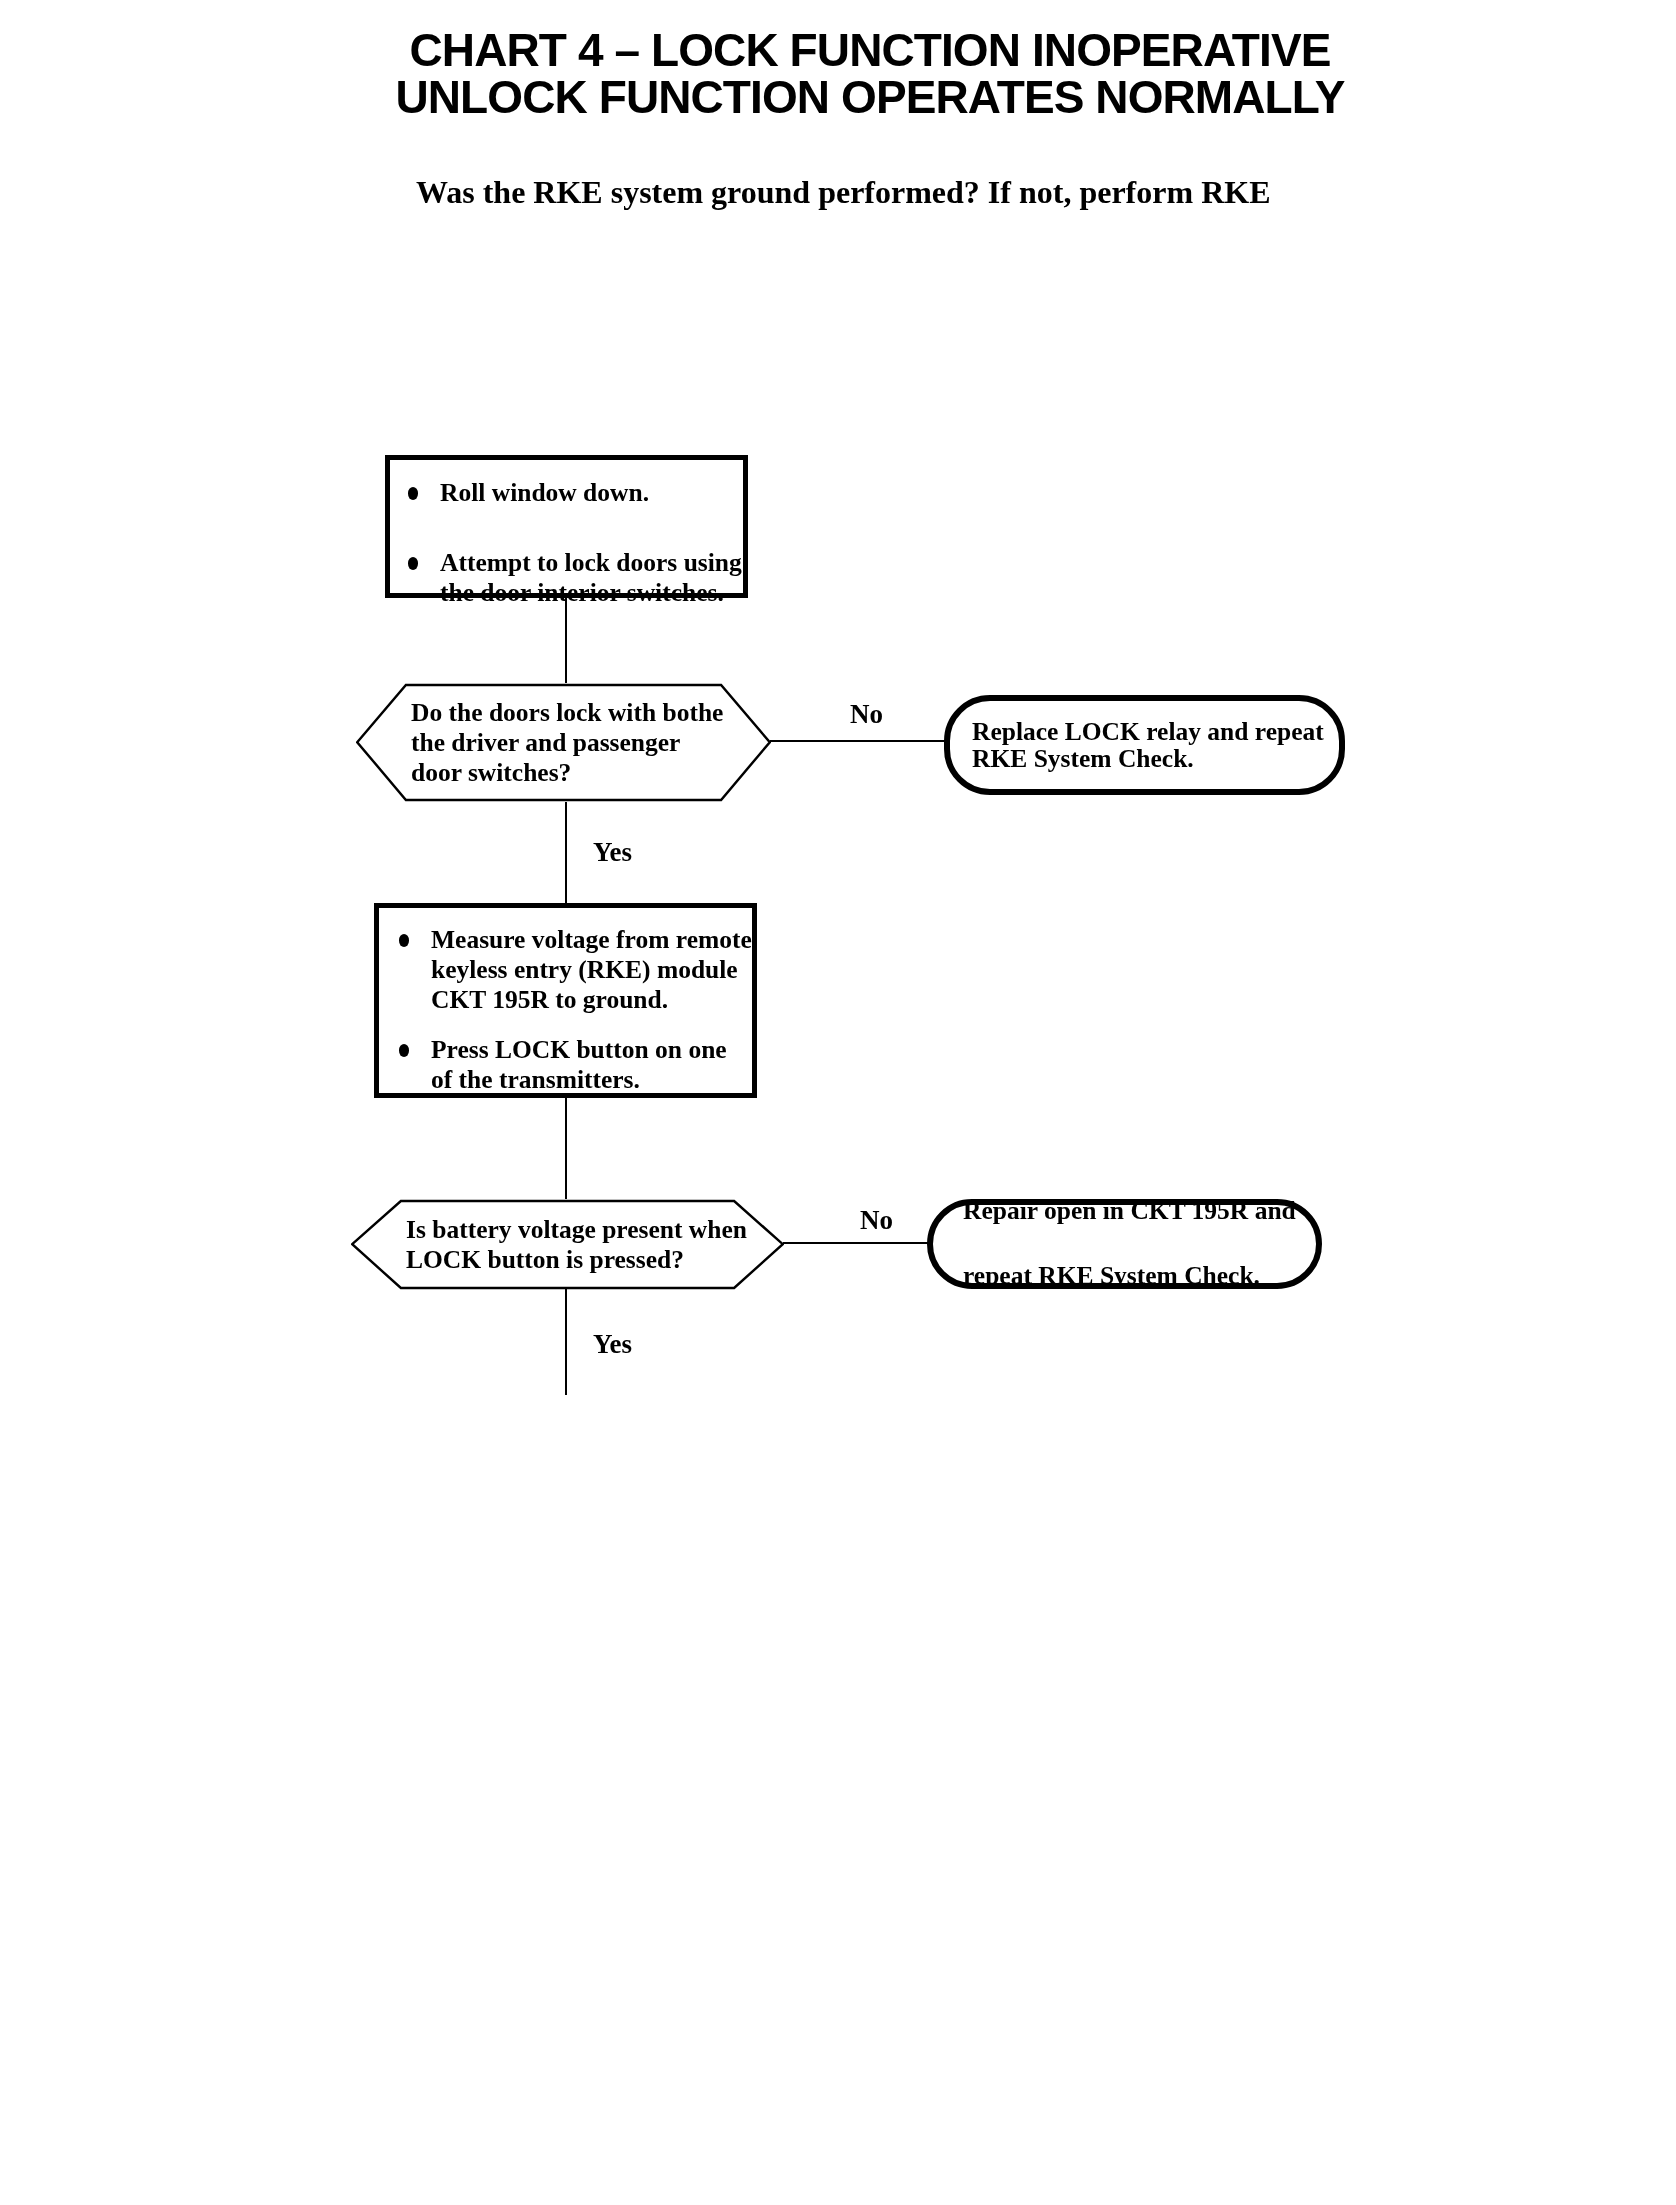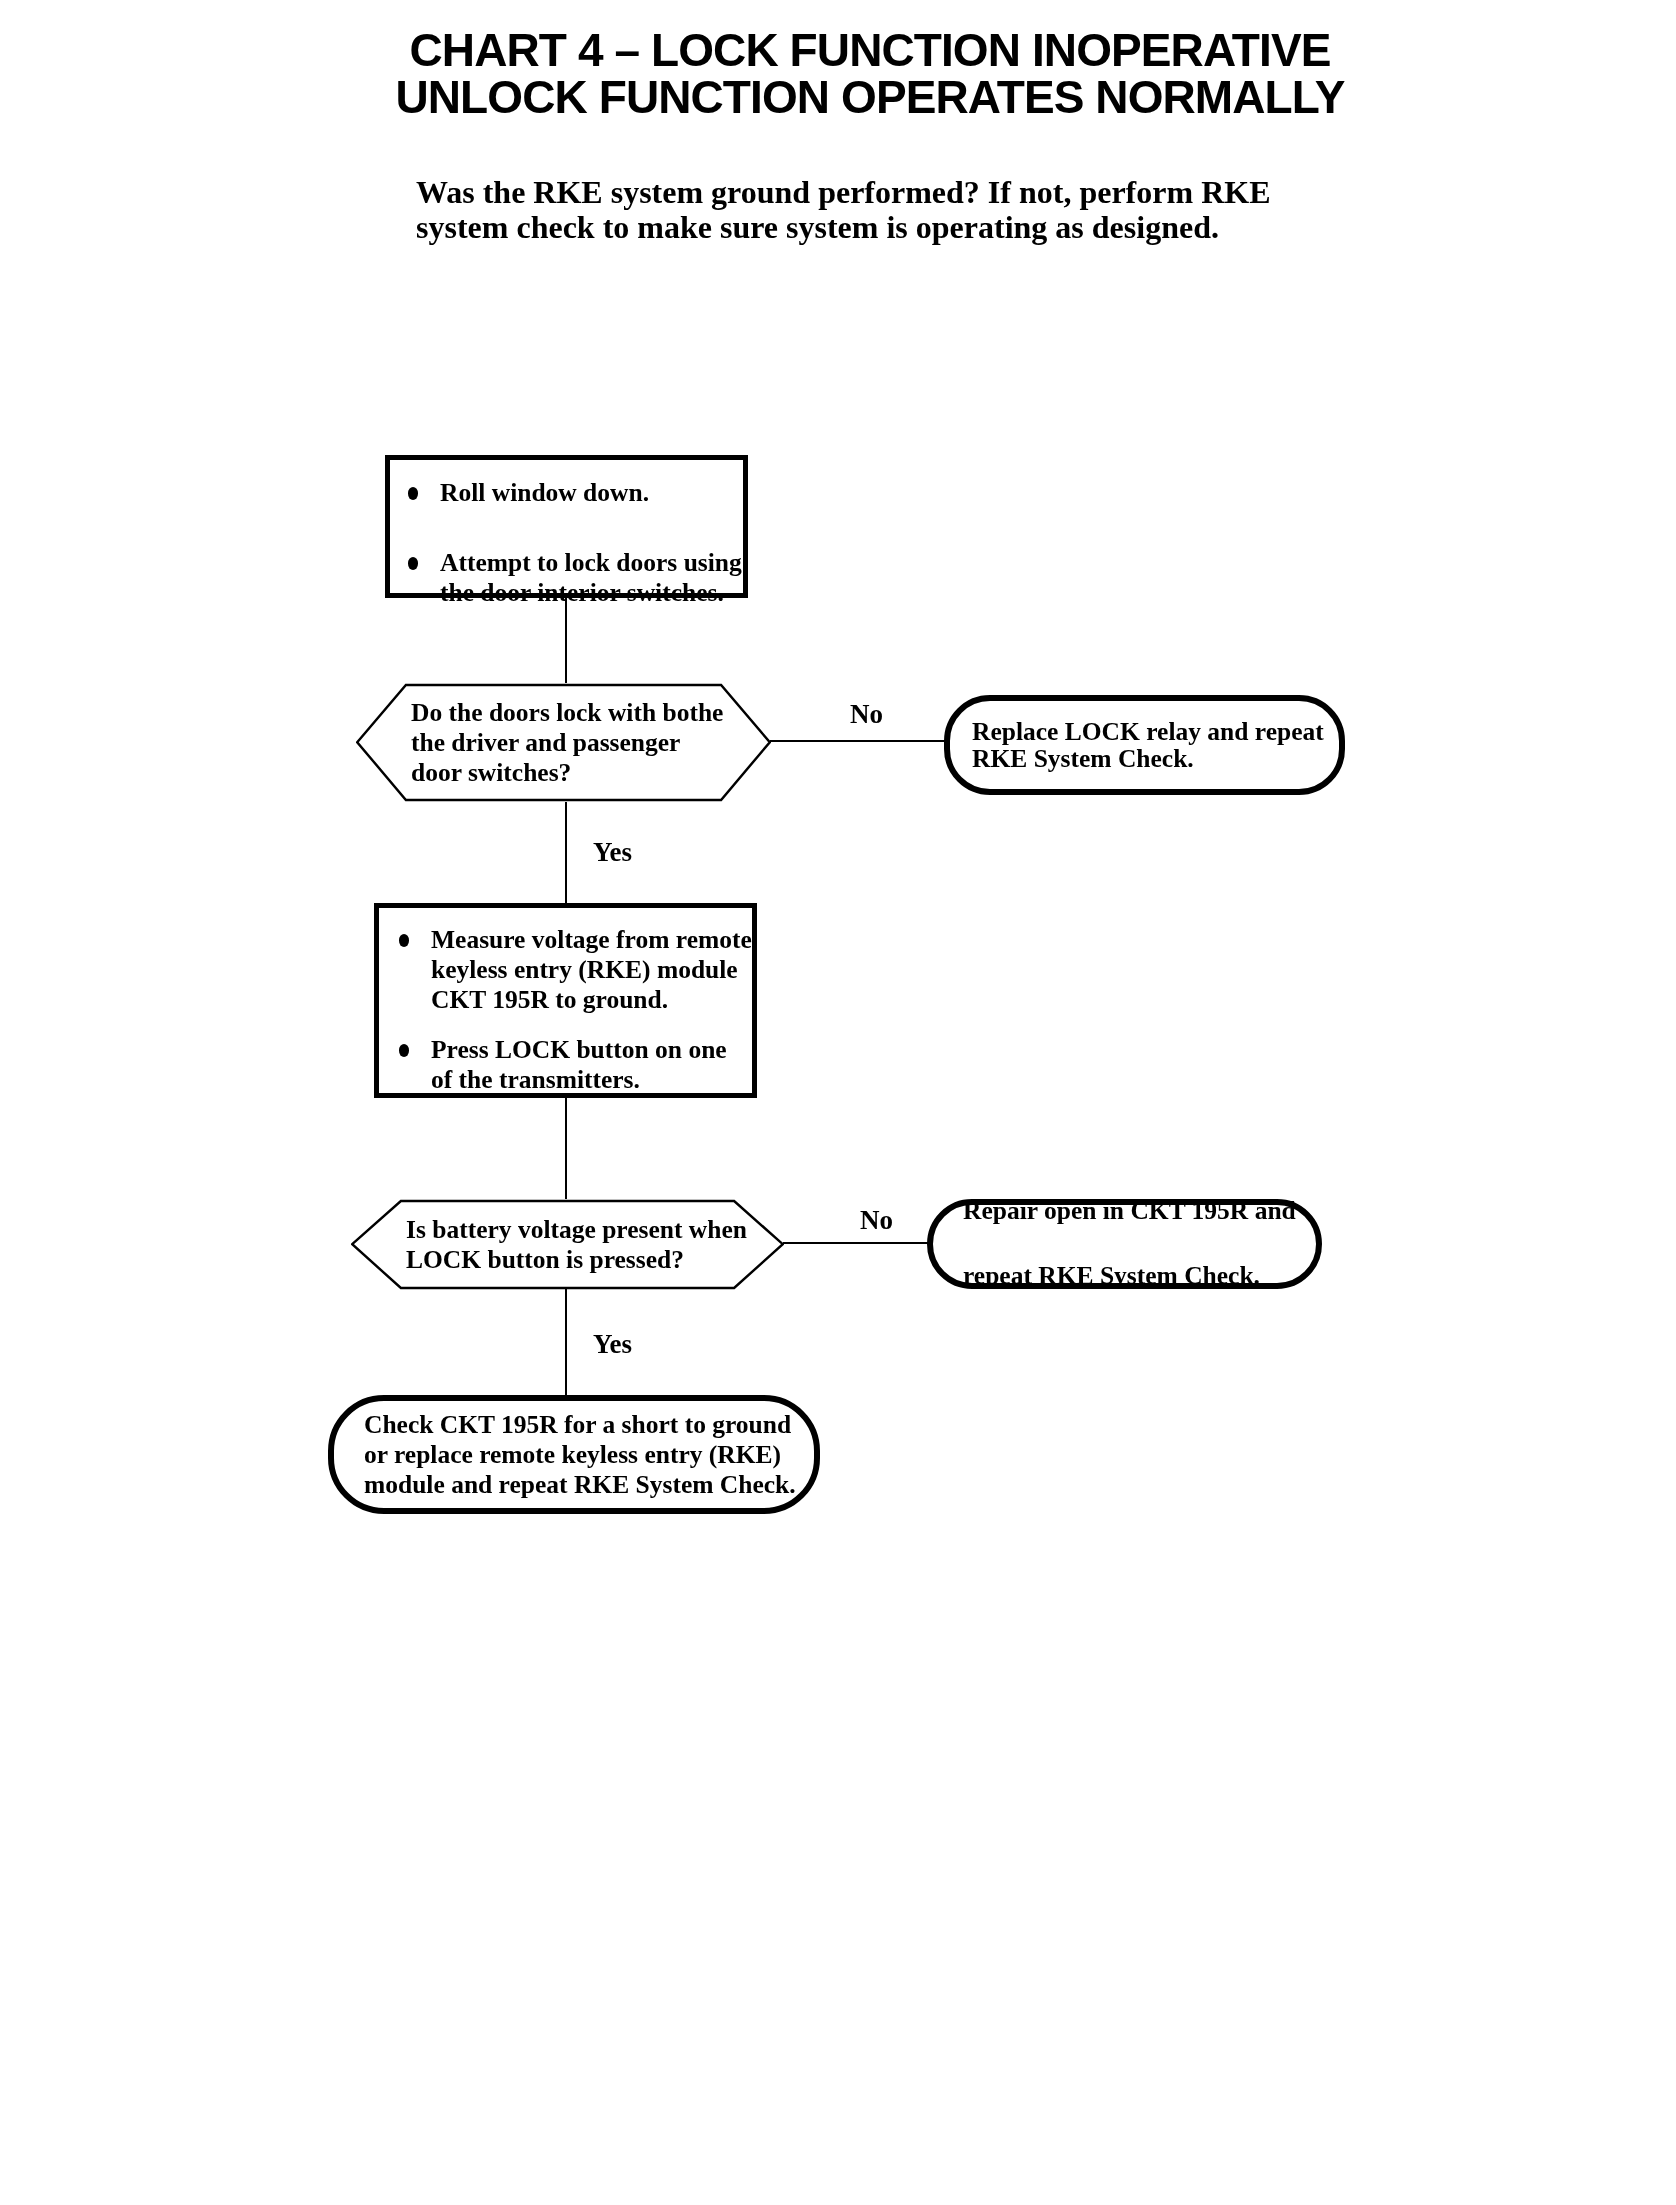--- a/index.html
+++ b/index.html
@@ -82,21 +82,20 @@
 
 <div class="page">
 
   <div class="chart-title">
     <div>CHART 4 – LOCK FUNCTION INOPERATIVE</div>
     <div>UNLOCK FUNCTION OPERATES NORMALLY</div>
   </div>
 
   <div class="intro-note">
     <div>Was the RKE system ground performed? If not, perform RKE</div>
-    <div>system check to make sure system is operating as designed.</div>
   </div>
 
   <div class="process" id="box1">
     <div class="bullet-row">
       <span class="dot"></span>
       <div class="bullet-lines">
         <div>Roll window down.</div>
       </div>
     </div>
     <div class="bullet-row">
@@ -166,20 +165,15 @@
   <div class="branch-label" id="no2">No</div>
 
   <div class="terminal" id="term2">
     <div>Repair open in CKT 195R and</div>
     <div>repeat RKE System Check.</div>
   </div>
 
   <div class="branch-label" id="yes2">Yes</div>
   <div class="vline" id="v4"></div>
 
-  <div class="terminal" id="term3">
-    <div>Check CKT 195R for a short to ground</div>
-    <div>or replace remote keyless entry (RKE)</div>
-    <div>module and repeat RKE System Check.</div>
-  </div>
 
 </div>
 
 
 </body></html>

